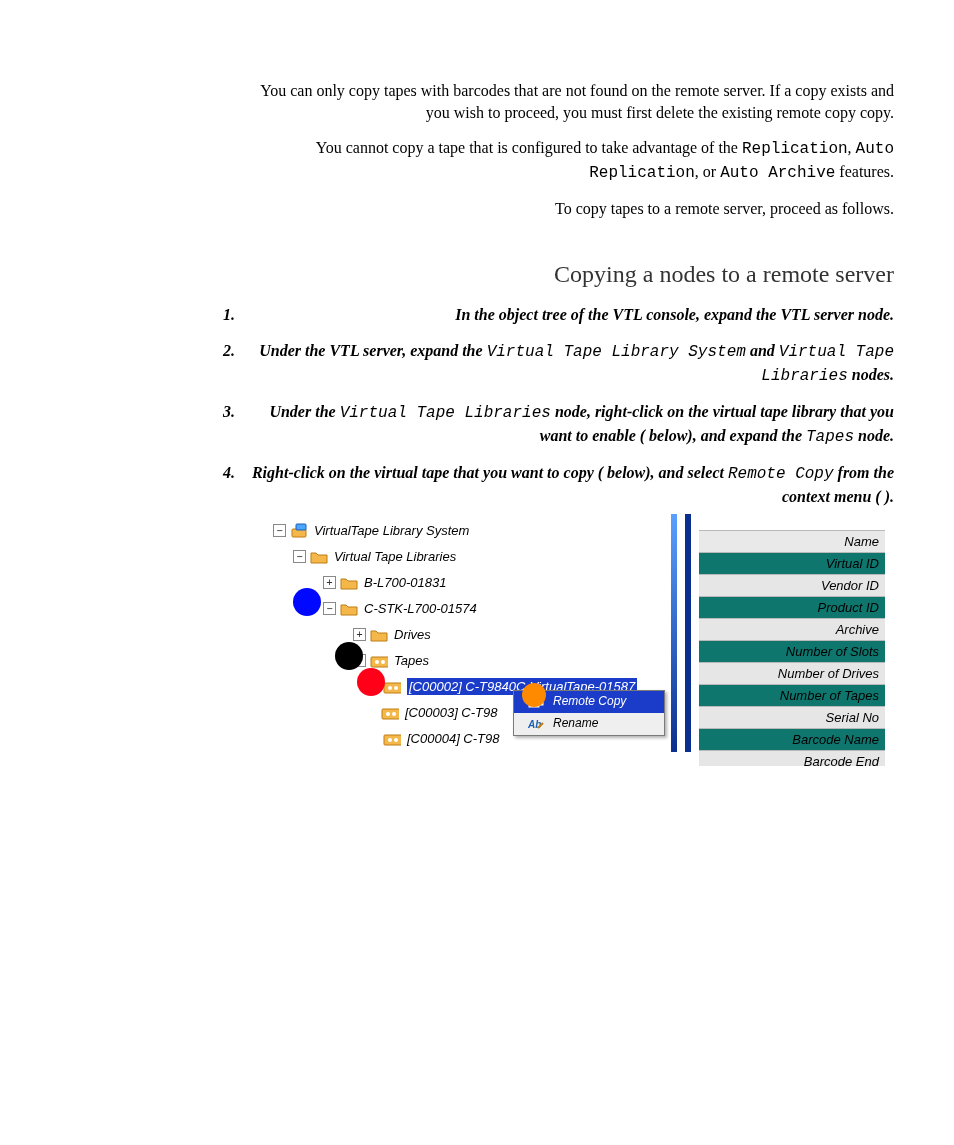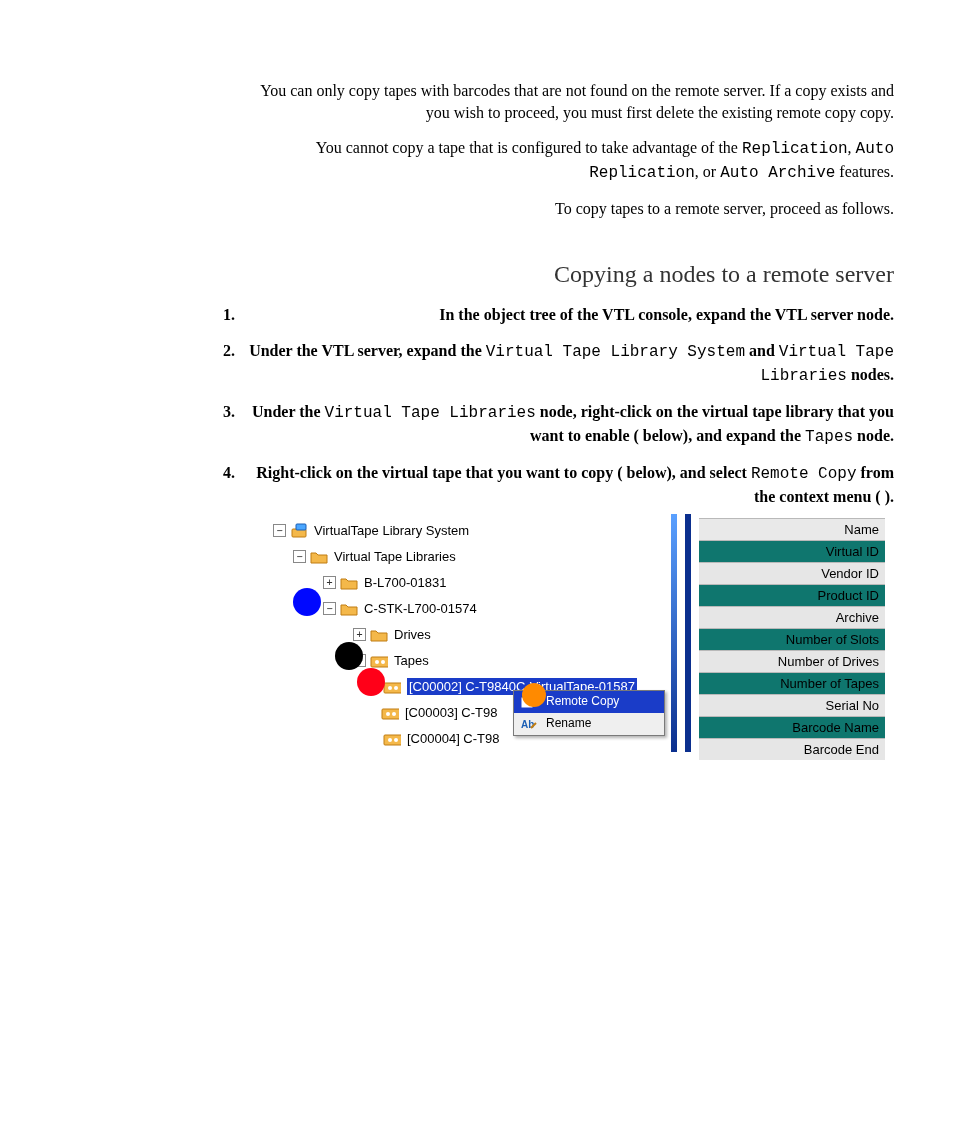--- a/index.html
+++ b/index.html
@@ -21,20 +21,21 @@
     font-size:24px;
     margin:38px 0 14px;
     color:#333;
   }
   .mono{font-family:Consolas,"Courier New",monospace;}
   ol.steps{
     list-style:none;
     counter-reset:step;
     padding:0;
     margin:0;
+    font-style:italic;
   }
   ol.steps > li{
     counter-increment:step;
     position:relative;
     padding-left:0;
     margin:0 0 14px -22px;
   }
   ol.steps > li::before{
     content:counter(step)".";
     font-weight:700;
@@ -82,21 +83,21 @@
   .m-red{background:#ff0018;}
   .m-orange{background:#ff8a00;}
   .sel{background:#1a3cc8;color:#fff;padding:0 2px;}
   
   .vbar{position:absolute;top:0;bottom:0;width:6px;}
   .vbar.grad{left:426px;background:linear-gradient(#5aa0ff,#0b2f8e);}
   .vbar.solid{left:440px;background:#0b2f8e;}
   
   .props{
     position:absolute;
-    left:454px;top:4px;
+    left:454px;top:16px;
     width:186px;
     height:238px;
     font-size:13px;
   }
   .props .row{
     height:21px;
     line-height:21px;
     padding:0 6px;
     border-top:1px solid #b9b9b9;
     background:#0f766e;
@@ -113,21 +114,21 @@
     box-shadow:2px 2px 3px rgba(0,0,0,0.3);
     font-size:12px;
   }
   .ctx .item{
     height:22px;
     display:flex;
     align-items:center;
     padding:0 8px 0 6px;
     gap:8px;
   }
-  .ctx .item .ic{width:18px;height:16px;display:flex;align-items:center;justify-content:center;}
+  .ctx .item .ic{width:18px;height:16px;display:flex;align-items:center;justify-content:center;margin-left:7px;}
   .ctx .hilite{background:#1a3cc8;color:#fff;}
 </style>
 </head>
 <body>
 
 <div class="page">
 
   <p>You can only copy tapes with barcodes that are not found on the remote server. If a copy exists and you wish to proceed, you must first delete the existing remote copy copy.</p>
 
   <p>

